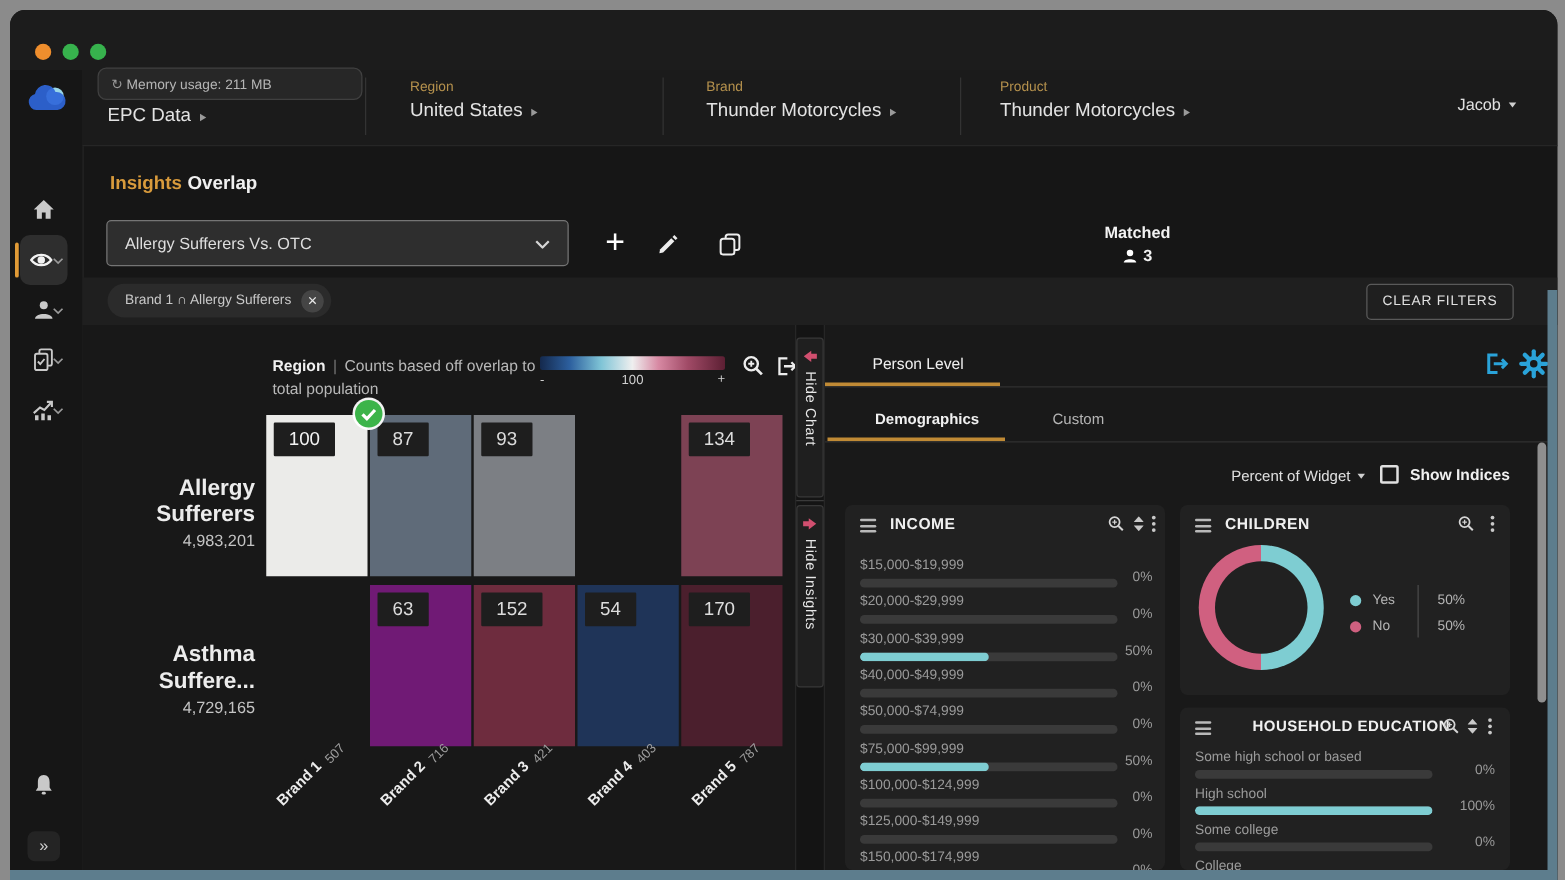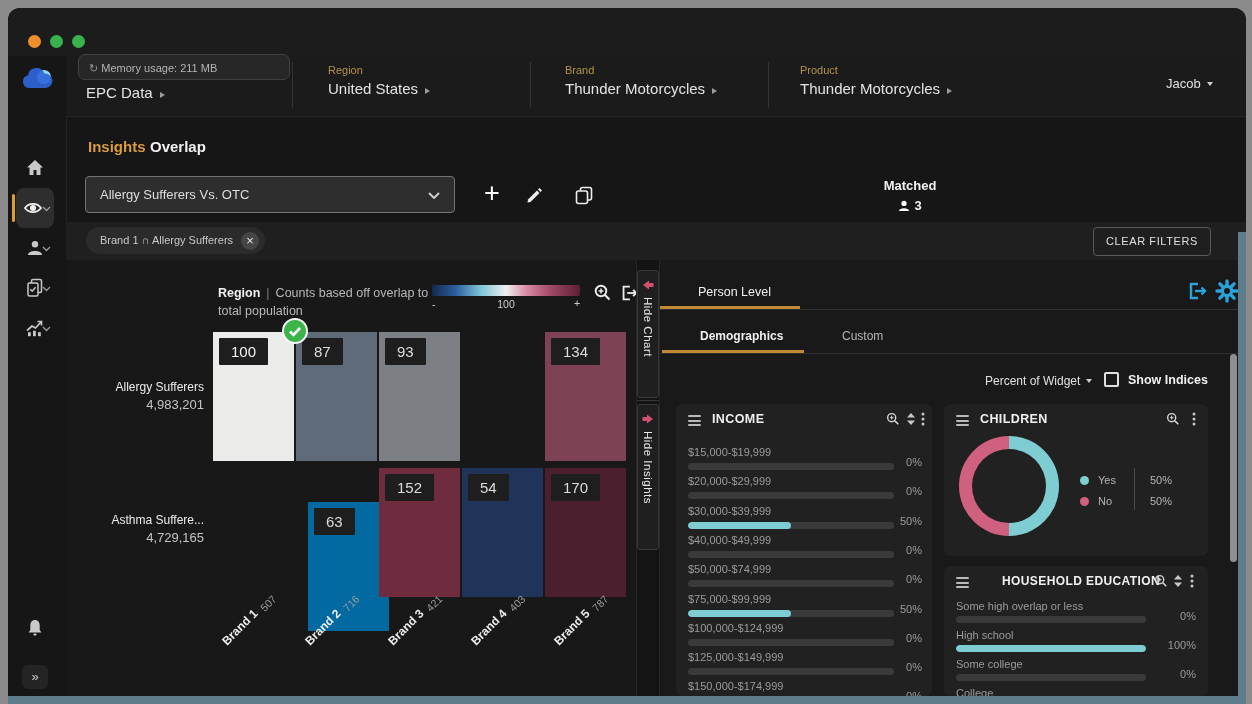--- a/index.html
+++ b/index.html
@@ -33,21 +33,21 @@
   
   .chartpanel{position:absolute;left:58px;top:252px;width:570px;height:436px;background:#181818;}
   .legendtxt{position:absolute;left:210px;top:276px;width:212px;font-size:12.5px;line-height:18px;color:#b8b8b8;}
   .legendtxt b{color:#f0f0f0;}
   .scalebar{position:absolute;left:424px;top:277px;width:148px;height:11px;border-radius:2px;background:linear-gradient(to right,#14294d 0%,#2c5f9e 16%,#7fc4d6 33%,#efefef 50%,#d789a3 64%,#a04a66 80%,#5c1f33 100%);}
   .scalelbl{position:absolute;font-size:10.5px;color:#cfcfcf;}
   .cell{position:absolute;width:81px;}
   .cellv{position:absolute;left:6px;top:6px;background:#1e1e1e;color:#dcdcdc;font-size:15px;padding:5px 12px;border-radius:1px;}
   .badge{position:absolute;left:276px;top:312px;width:22px;height:22px;border-radius:50%;background:#3cb44a;box-shadow:0 0 0 2px rgba(255,255,255,.95);}
   .rowlab{position:absolute;left:70px;width:126px;text-align:right;}
-  .rowname{font-size:12px;color:#ececec;}
+  .rowname{font-size:18px;color:#ececec;font-weight:bold;}
   .rowcount{font-size:13px;color:#c4c4c4;margin-top:3px;}
   .collabel{position:absolute;top:628px;transform:rotate(-45deg);transform-origin:left top;white-space:nowrap;}
   .colname{font-size:12px;font-weight:bold;color:#ececec;}
   .colcount{font-size:10.5px;color:#9e9e9e;margin-left:6px;position:relative;top:3px;}
   
   .splitter{position:absolute;left:628px;top:252px;width:24px;height:436px;background:#141414;border-left:1px solid #262626;border-right:1px solid #262626;box-sizing:border-box;}
   .vtab{position:absolute;left:629px;width:22px;background:#1f1f1f;border:1px solid #383838;border-radius:3px;box-sizing:border-box;}
   .vtext{writing-mode:vertical-rl;font-size:11.5px;color:#e8e8e8;letter-spacing:.5px;position:absolute;left:4px;}
   
   .inspanel{position:absolute;left:652px;top:252px;width:578px;height:436px;background:#191919;}
@@ -220,21 +220,21 @@
     </div>
     <div class="cell" style="left: 288px; top: 324px; height: 129px; background: rgb(95, 107, 121);">
       <div class="cellv">87</div>
     </div>
     <div class="cell" style="left: 371px; top: 324px; height: 129px; background: rgb(124, 127, 132);">
       <div class="cellv">93</div>
     </div>
     <div class="cell" style="left: 537px; top: 324px; height: 129px; background: rgb(125, 66, 84);">
       <div class="cellv">134</div>
     </div>
-    <div class="cell" style="left: 300px; top: 460px; height: 129px; background: #0369a1; margin-top: 34px;">
+    <div class="cell" style="left: 288px; top: 460px; height: 129px; background: #701a75;">
       <div class="cellv">63</div>
     </div>
     <div class="cell" style="left: 371px; top: 460px; height: 129px; background: rgb(110, 44, 62);">
       <div class="cellv">152</div>
     </div>
     <div class="cell" style="left: 454px; top: 460px; height: 129px; background: rgb(31, 52, 88);">
       <div class="cellv">54</div>
     </div>
     <div class="cell" style="left: 537px; top: 460px; height: 129px; background: rgb(75, 31, 45);">
       <div class="cellv">170</div>
@@ -456,21 +456,21 @@
     <svg class="abs" style="left:1166px;top:567px" width="8" height="12" viewBox="0 0 8 12">
       <path d="M4 0 L8 4.6 H0 Z" fill="#c9c9c9"></path>
         <path d="M4 12 L0 7.4 H8 Z" fill="#c9c9c9"></path>
     </svg>
     <svg class="abs" style="left:1182px;top:566px" width="4" height="14" viewBox="0 0 4 14">
       <circle cx="2" cy="2" r="1.5" fill="#c9c9c9"></circle>
         <circle cx="2" cy="7" r="1.5" fill="#c9c9c9"></circle>
         <circle cx="2" cy="12" r="1.5" fill="#c9c9c9"></circle>
     </svg>
     <div class="erow" style="left:948px;top:592px;width:240px;height:29px">
-      <div class="wlabel">Some high overlap or less</div>
+      <div class="wlabel">Some high school or based</div>
       <div class="wtrack" style="left:0;top:16px;width:190px">
           <div class="wfill" style="width: 0%;"></div>
         </div>
       <div class="wpct" style="top:10px">0%</div>
     </div>
     <div class="erow" style="left:948px;top:621px;width:240px;height:29px">
       <div class="wlabel">High school</div>
       <div class="wtrack" style="left:0;top:16px;width:190px">
           <div class="wfill" style="width: 100%;"></div>
         </div>

